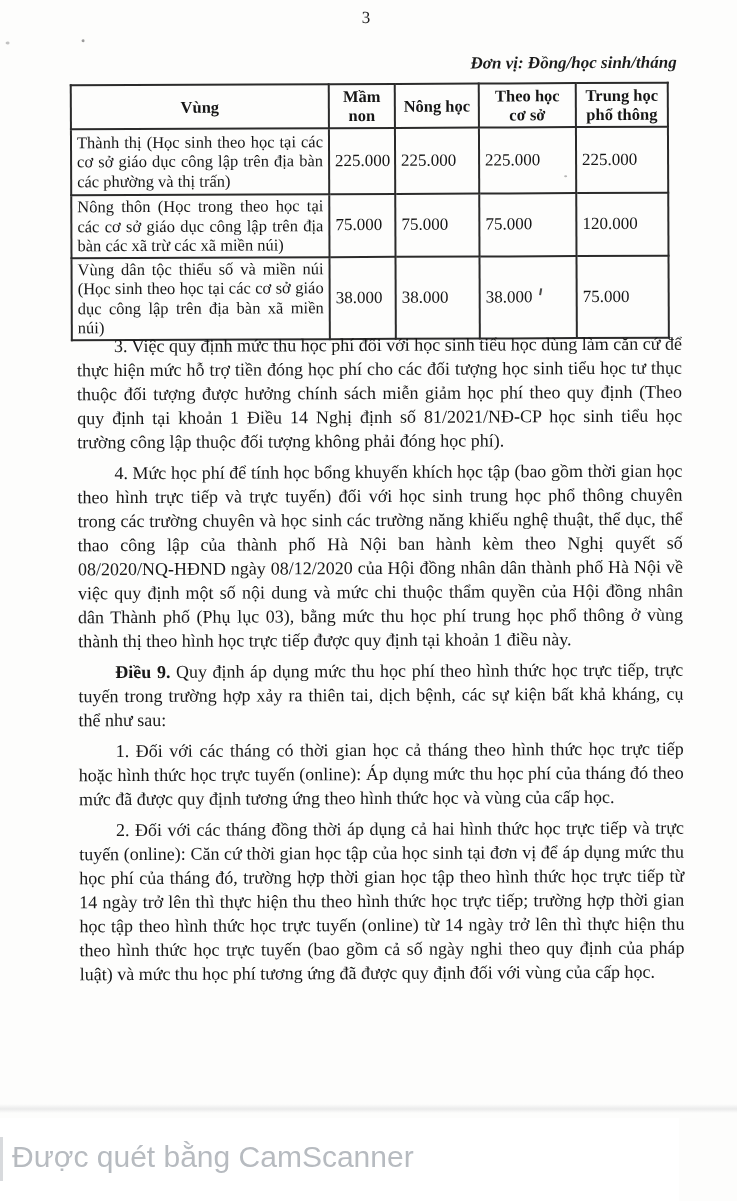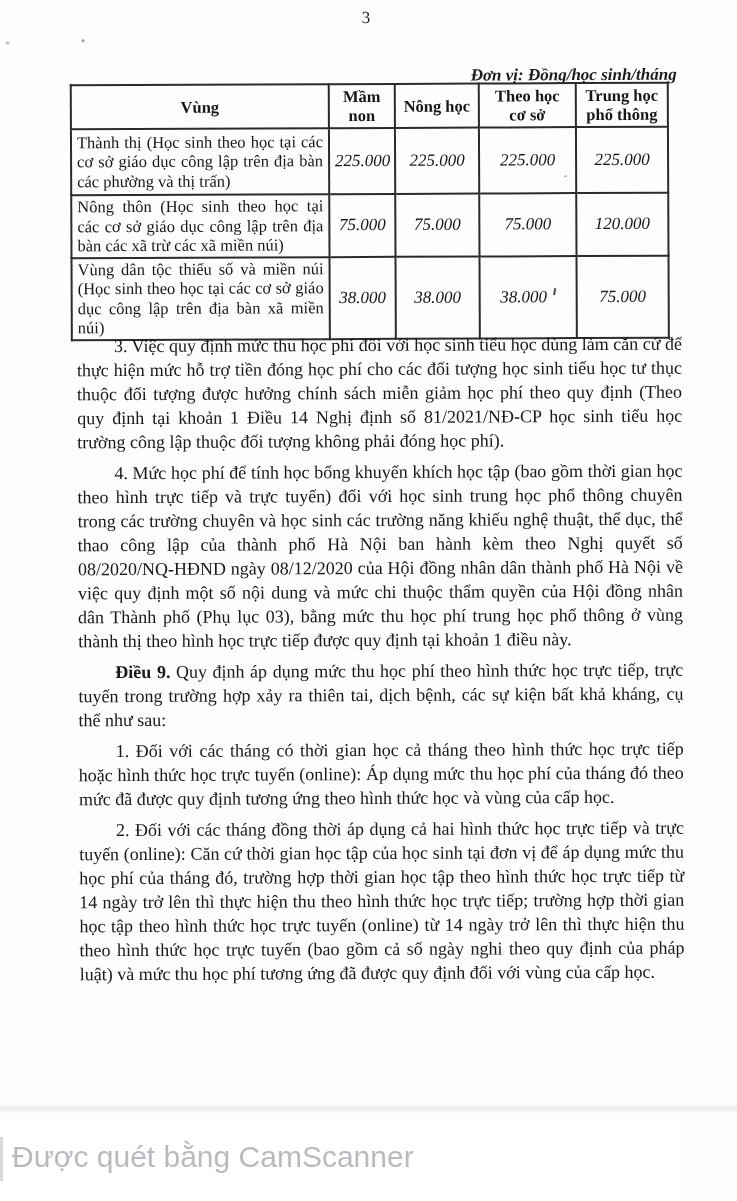--- a/index.html
+++ b/index.html
@@ -16,21 +16,21 @@
   .scan{
     position:absolute;inset:0;
     transform:rotate(-0.25deg);
     transform-origin:50% 50%;
   }
   .page-number{
     position:absolute;top:8px;left:0;right:0;
     text-align:center;font-size:17px;color:#222;
   }
   .unit-note{
-    position:absolute;top:66px;right:58px;
+    position:absolute;top:54px;right:58px;
     font-style:italic;font-weight:bold;font-size:17px;color:#1c1c1c;
   }
   table.fees{
     position:absolute;top:83px;left:72px;width:597px;
     border-collapse:collapse;table-layout:fixed;
     color:#161616;
   }
   table.fees th, table.fees td{
     border:2px solid #2b2b2b;
     padding:1px 5px;
@@ -38,21 +38,21 @@
   }
   table.fees th{
     font-size:16.5px;font-weight:bold;text-align:center;line-height:19px;
     height:40px;
   }
   td.region{
     font-size:16.5px;line-height:19.5px;text-align:justify;
     padding:3px 7px;
   }
   td.num{
-    text-align:center;font-size:17px;position:relative;white-space:nowrap;font-style:italic;
+    text-align:left;font-size:17px;position:relative;white-space:nowrap;
   }
   tr.r1 td{height:62px;}
   tr.r2 td{height:58px;}
   tr.r3 td{height:74px;}
   .tick{
     display:inline-block;width:2px;height:7px;background:#4a4a4a;
     margin-left:7px;vertical-align:super;transform:rotate(10deg);
   }
   .body-text{
     position:absolute;top:333px;left:78px;width:605px;
@@ -122,21 +122,21 @@
       </thead>
       <tbody>
         <tr class="r1">
           <td class="region">Thành thị (Học sinh theo học tại các cơ sở giáo dục công lập trên địa bàn các phường và thị trấn)</td>
           <td class="num">225.000</td>
           <td class="num">225.000</td>
           <td class="num">225.000</td>
           <td class="num">225.000</td>
         </tr>
         <tr class="r2">
-          <td class="region">Nông thôn (Học sinh theo học tại các cơ sở giáo dục công lập trên địa bàn các xã trừ các xã miền núi)</td>
+          <td class="region">Nông thôn (Học trong theo học tại các cơ sở giáo dục công lập trên địa bàn các xã trừ các xã miền núi)</td>
           <td class="num">75.000</td>
           <td class="num">75.000</td>
           <td class="num">75.000</td>
           <td class="num">120.000</td>
         </tr>
         <tr class="r3">
           <td class="region">Vùng dân tộc thiểu số và miền núi (Học sinh theo học tại các cơ sở giáo dục công lập trên địa bàn xã miền núi)</td>
           <td class="num">38.000</td>
           <td class="num">38.000</td>
           <td class="num"><span>38.000</span><span class="tick"></span></td>

